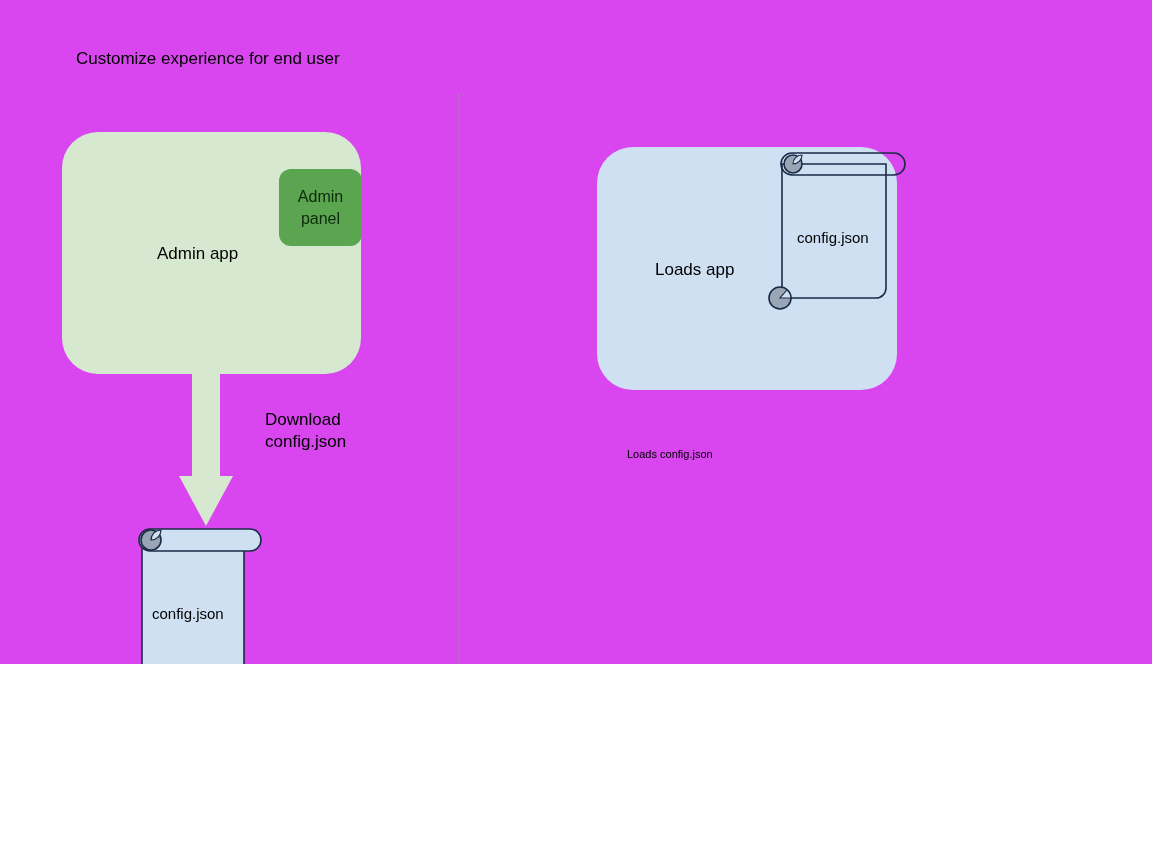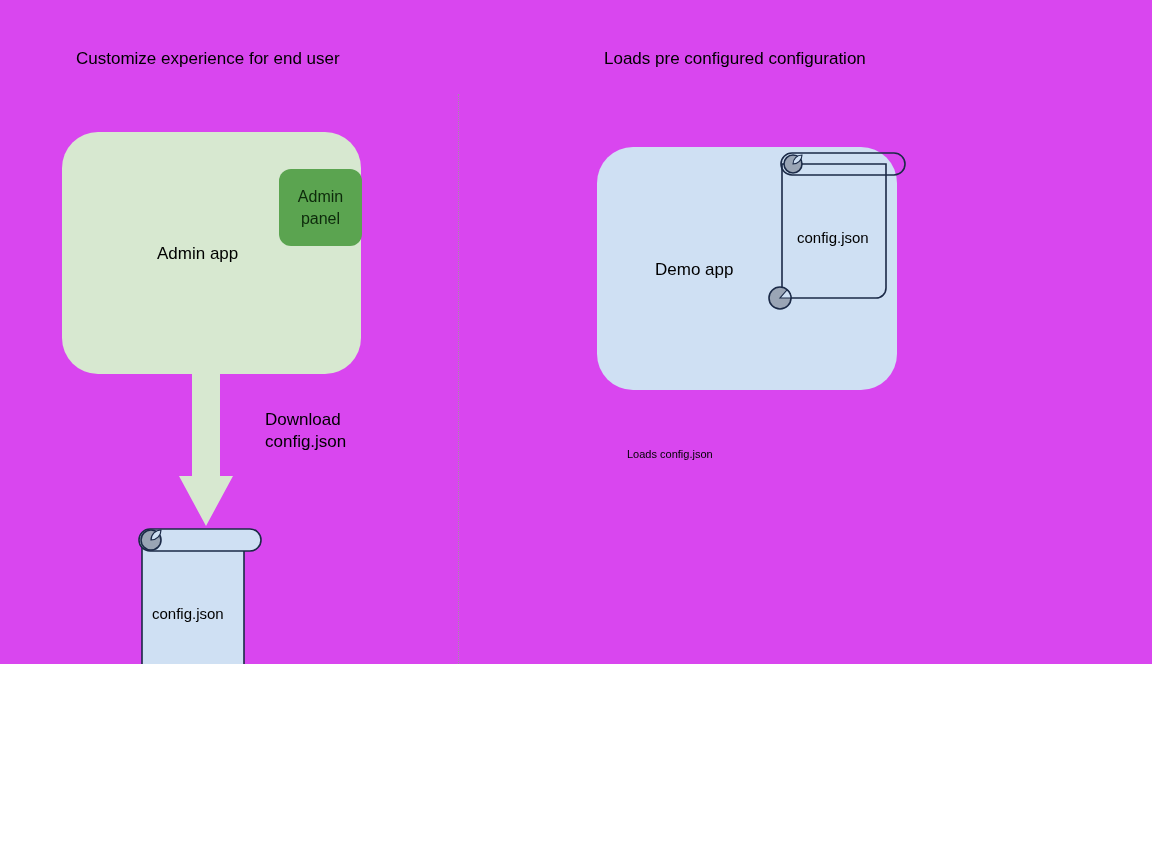--- a/index.html
+++ b/index.html
@@ -141,21 +141,20 @@
     white-space: nowrap;
   }
 </style>
 </head>
 <body>
 
 <div id="canvas">
 
   <div class="section-title" id="title-left">Customize experience for end user</div>
 
-  <div class="section-title" id="title-right">Loads pre configured configuration</div>
 
   <div id="divider"></div>
 
   <div class="app-box" id="admin-app"></div>
 
   <div class="app-label" id="admin-app-label">Admin app</div>
 
   <div id="admin-panel">
     <span id="admin-panel-label">Admin
 panel</span>
@@ -179,21 +178,21 @@
 
     <circle cx="17" cy="152" r="12" fill="#9aa5b5" stroke="#1b2a47" stroke-width="1.6"></circle>
     <path d="M17 152 L29 152 A12 12 0 0 0 25 143 Z" fill="#cfe0f3" stroke="#1b2a47" stroke-width="1.2"></path>
     <line x1="24" y1="152" x2="24" y2="152" stroke="#1b2a47" stroke-width="1.6"></line>
   </svg>
 
   <div class="scroll-caption" id="scroll-left-caption">config.json</div>
 
   <div class="app-box" id="demo-app"></div>
 
-  <div class="app-label" id="demo-app-label">Demo app</div>
+  <div class="app-label" id="demo-app-label">Loads app</div>
 
   <svg class="scroll-doc" id="scroll-right" viewBox="0 0 147 160">
     <path d="M14 14 H118 V138 a10 10 0 0 1 -10 10 H14 Z" fill="none" stroke="#1b2a47" stroke-width="1.6"></path>
     <path d="M24 3 H126 a11 11 0 0 1 0 22 H24 a11 11 0 0 1 0 -22 Z" fill="none" stroke="#1b2a47" stroke-width="1.6"></path>
     <circle cx="25" cy="14" r="9" fill="#9aa5b5" stroke="#1b2a47" stroke-width="1.6"></circle>
     <path d="M25 14 a9 9 0 0 1 9 -9 a9 9 0 0 1 -9 9 Z" fill="#cfe0f3" stroke="#1b2a47" stroke-width="1.1"></path>
     <circle cx="12" cy="148" r="11" fill="#9aa5b5" stroke="#1b2a47" stroke-width="1.6"></circle>
     <path d="M12 148 L23 148 A11 11 0 0 0 19 140 Z" fill="#cfe0f3" stroke="#1b2a47" stroke-width="1.1"></path>
   </svg>
 

